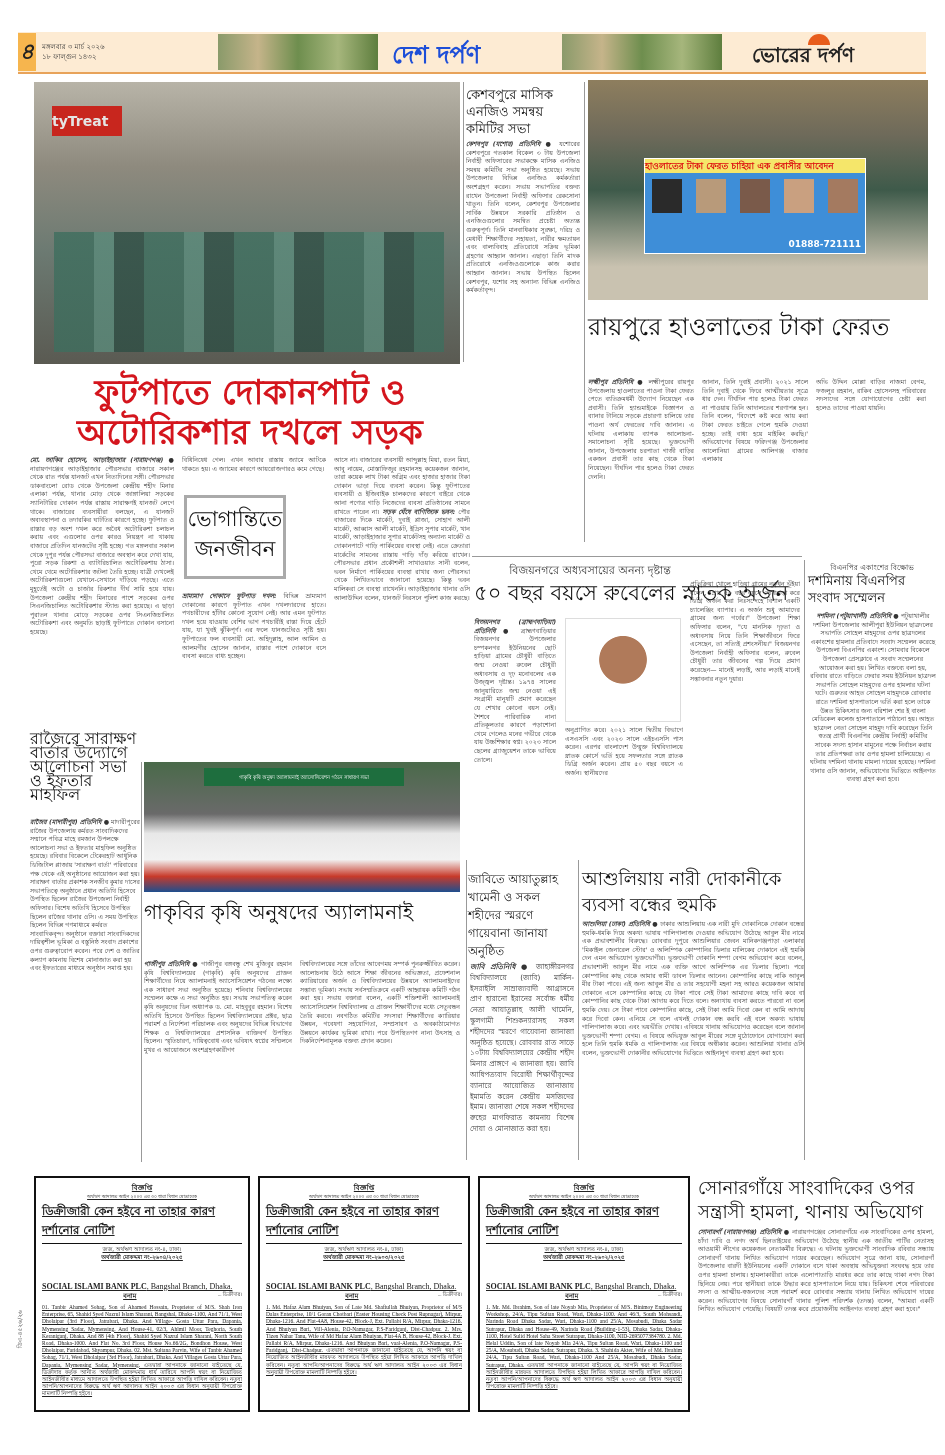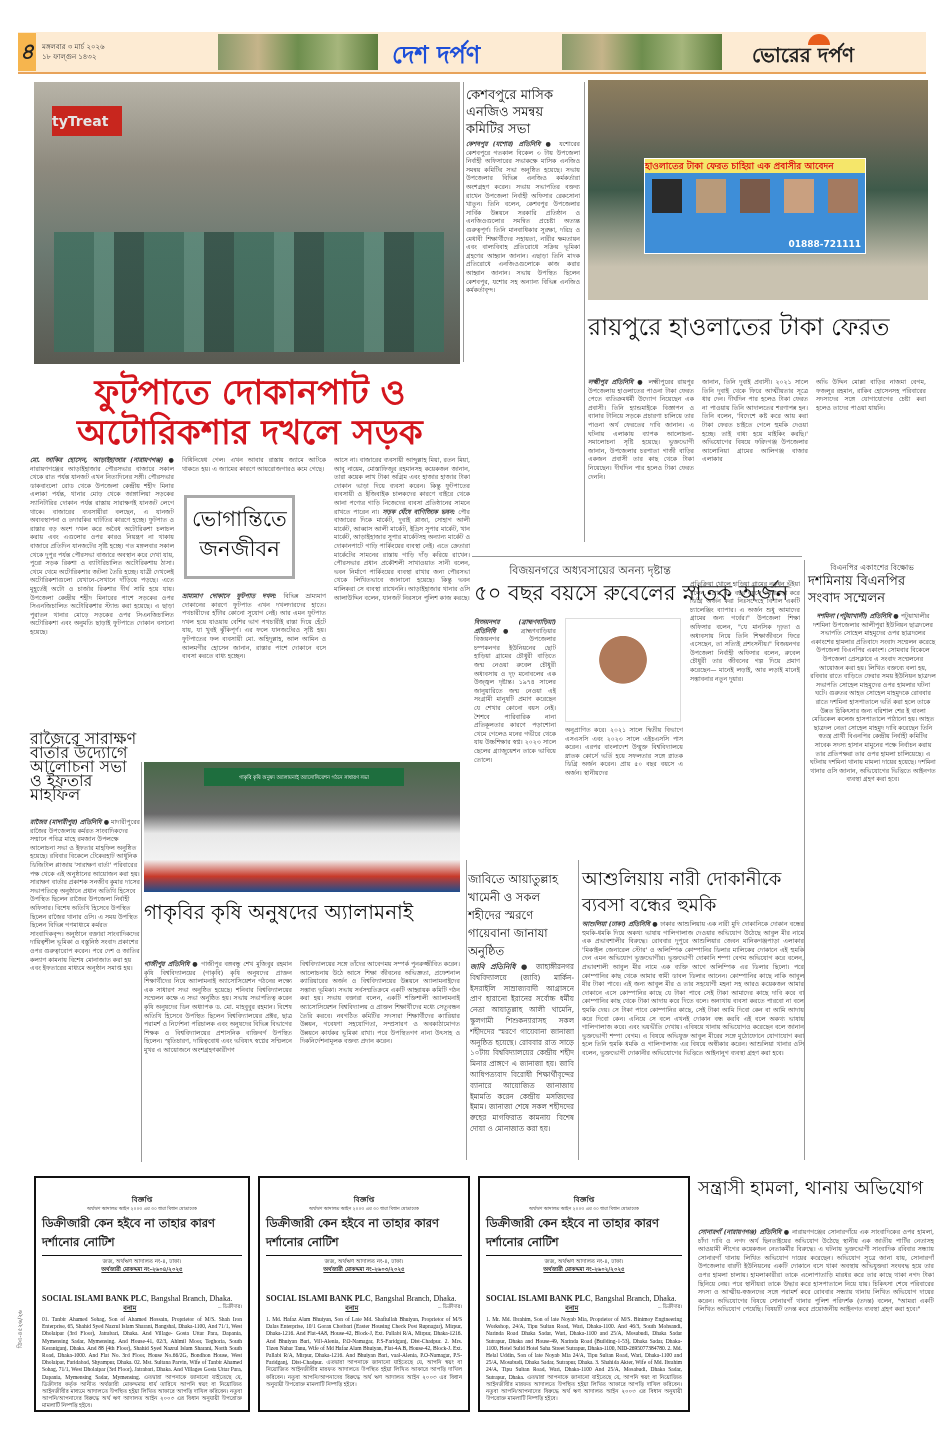--- a/index.html
+++ b/index.html
@@ -11,21 +11,21 @@
   .photo-strip { height: 36px; top: 34px; background: linear-gradient(90deg, #8a9a6a, #c5b48a, #6e8e4e, #a6b67c, #5e7e3e); }
   .section-title { left: 392px; top: 36px; font-family: "DejaVu Serif", serif; font-size: 24px; font-weight: bold; color: #1d4ed8; }
   .brand { left: 752px; top: 40px; font-family: "DejaVu Serif", serif; font-size: 20px; font-weight: bold; color: #222; }
   .brand-sun { left: 808px; top: 34px; width: 22px; height: 11px; background: #e85d1c; border-radius: 11px 11px 0 0; }
   .img { background: #777; }
   .h-red { color: #d4151d; font-family: "DejaVu Serif", serif; font-weight: bold; text-align: center; }
   .h-black { color: #111; font-family: "DejaVu Serif", serif; text-align: left; }
   .body-text { font-size: 6.2px; line-height: 8.6px; color: #333; text-align: justify; overflow: hidden; }
   .byline { font-weight: bold; font-style: italic; }
   .boxhead { border: 3px solid #aaa; background: #fff; text-align: center; font-family: "DejaVu Serif", serif; font-size: 21px; line-height: 30px; color: #111; }
-  .notice { border: 2px solid #111; background: #fff; padding: 16px 6px; overflow: hidden; }
+  .notice { border: 2px solid #111; background: #fff; padding: 4px 6px; overflow: hidden; text-decoration: underline; }
   .notice .n-top { text-align: center; font-size: 7px; font-weight: bold; }
   .notice .n-sub { text-align: center; font-size: 4.5px; }
   .notice .n-title { text-align: left; font-size: 11.5px; font-weight: bold; border-bottom: 1px solid #111; padding-bottom: 2px; margin: 2px 0; font-family: "DejaVu Serif", serif; }
   .notice .n-court { text-align: center; font-size: 5.5px; }
   .notice .n-case { text-align: center; font-size: 5.5px; font-weight: bold; text-decoration: underline; }
   .notice .n-bank { font-family: "Liberation Serif", serif; font-size: 8px; margin-top: 20px; }
   .notice .n-bank b { font-weight: bold; }
   .notice .n-vs { text-align: center; font-size: 6.5px; font-weight: bold; text-decoration: underline; }
   .notice .n-body { font-family: "Liberation Serif", serif; font-size: 5.5px; line-height: 7.2px; text-align: justify; margin-top: 2px; }
   .rule-v { background: #999; width: 1px; }
@@ -86,21 +86,21 @@
 <div class="abs h-red" style="left:30px;top:372px;width:440px;font-size:34px;line-height:40px;">
   <div>ফুটপাতে দোকানপাট ও</div>
   <div>অটোরিকশার দখলে সড়ক</div>
 </div>
 
 <div class="abs body-text" style="left:30px;top:456px;width:144px;height:300px;">
   <span class="byline">মো. জাকির হোসেন, আড়াইহাজার (নারায়ণগঞ্জ) ●</span>
   <span>নারায়ণগঞ্জের আড়াইহাজার পৌরসভার বাজারে সকাল থেকে রাত পর্যন্ত যানজট এখন নিত্যদিনের সঙ্গী। পৌরসভার ডাকবাংলো রোড থেকে উপজেলা কেন্দ্রীয় শহীদ মিনার এলাকা পর্যন্ত, থানার মোড় থেকে জাঙ্গালিয়া সড়কের স্যানিটারির দোকান পর্যন্ত রাস্তায় সারাক্ষণই যানজট লেগে থাকে। বাজারের ব্যবসায়ীরা বলছেন, এ যানজট অব্যবস্থাপনা ও তদারকির ঘাটতির কারণে হচ্ছে। ফুটপাত ও রাস্তার বড় অংশ দখল করে অবৈধ অটোরিকশা চলাচল করায় এবং এগুলোর ওপর কারও নিয়ন্ত্রণ না থাকায় বাজারে প্রতিদিন যানজটের সৃষ্টি হচ্ছে। গত মঙ্গলবার সকাল থেকে দুপুর পর্যন্ত পৌরসভা বাজারে অবস্থান করে দেখা যায়, পুরো সড়ক রিকশা ও ব্যাটারিচালিত অটোরিকশায় ঠাসা। থেমে থেমে অটোরিকশার জটলা তৈরি হচ্ছে। যাত্রী দেখলেই অটোরিকশাগুলো যেখানে-সেখানে দাঁড়িয়ে পড়ছে। এতে মুহূর্তেই অটো ও চার্জার রিকশার দীর্ঘ সারি হয়ে যায়। উপজেলা কেন্দ্রীয় শহীদ মিনারের পাশে সড়কের ওপর সিএনজিচালিত অটোরিকশার স্ট্যান্ড করা হয়েছে। এ ছাড়া পুরাতন থানার মোড়ে সড়কের ওপর সিএনজিচালিত অটোরিকশা এবং অনুমতি ছাড়াই ফুটপাতে দোকান বসানো হয়েছে।</span>
 </div>
 <div class="abs body-text" style="left:182px;top:456px;width:144px;height:26px;">বিধিনিষেধ গেল। এখন আবার রাস্তায় জ্যামে আটকে থাকতে হয়। এ জ্যামের কারণে আয়রোজগারও কমে গেছে।</div>
-<div class="abs boxhead" style="left:184px;top:495px;width:111px;height:84px;padding-top:6px;">ভোগান্তিতে জনজীবন</div>
+<div class="abs boxhead" style="left:184px;top:495px;width:102px;height:84px;padding-top:6px;">ভোগান্তিতে জনজীবন</div>
 <div class="abs body-text" style="left:182px;top:592px;width:144px;height:165px;">
   <span class="byline">ভ্রাম্যমাণ দোকানে ফুটপাত দখল:</span>
   <span>বিভিন্ন ভ্রাম্যমাণ দোকানের কারণে ফুটপাত এখন দখলদারদের হাতে। পথচারীদের হাঁটার কোনো সুযোগ নেই। আর এমন ফুটপাত দখল হয়ে যাওয়ায় বেশির ভাগ পথচারীই রাস্তা দিয়ে হেঁটে যায়, যা খুবই ঝুঁকিপূর্ণ। এর ফলে যানজটেরও সৃষ্টি হয়। ফুটপাতের ফল ব্যবসায়ী মো. অহিদুল্লাহ, আল আমিন ও আলমগীর হোসেন জানান, রাস্তার পাশে দোকানে বসে ব্যবসা করতে বাধ্য হচ্ছেন।</span>
 </div>
 <div class="abs body-text" style="left:334px;top:456px;width:136px;height:300px;">
   <span>আসে না। বাজারের ব্যবসায়ী আব্দুল্লাহ মিয়া, রতন মিয়া, আবু নায়েম, মোস্তাফিজুর রহমানসহ কয়েকজন জানান, তারা কয়েক লাখ টাকা অগ্রিম এবং হাজার হাজার টাকা দোকান ভাড়া দিয়ে ব্যবসা করেন। কিন্তু ফুটপাতের ব্যবসায়ী ও ইজিবাইক চালকদের কারণে বাইরে থেকে আনা পণ্যের গাড়ি নিজেদের ব্যবসা প্রতিষ্ঠানের সামনে রাখতে পারেন না।</span>
   <span class="byline">সড়ক ঘেঁষে বাণিজ্যিক ভবন:</span>
   <span>পৌর বাজারের দিকে মার্কেট, দুবাই প্লাজা, সোহাগ আলী মার্কেট, আব্বাস আলী মার্কেট, ইদ্রিস সুপার মার্কেট, খান মার্কেট, আড়াইহাজার সুপার মার্কেটসহ অন্যান্য মার্কেট ও দোকানপাটে গাড়ি পার্কিংয়ের ব্যবস্থা নেই। এতে ক্রেতারা মার্কেটের সামনের রাস্তায় গাড়ি দাঁড় করিয়ে রাখেন। পৌরসভার প্রধান প্রকৌশলী সাখাওয়াত সানী বলেন, ভবন নির্মাণে পার্কিংয়ের ব্যবস্থা রাখার জন্য পৌরসভা থেকে লিখিতভাবে জানানো হয়েছে। কিন্তু ভবন মালিকরা সে ব্যবস্থা রাখেননি। আড়াইহাজার থানার ওসি আলাউদ্দিন বলেন, যানজট নিরসনে পুলিশ কাজ করছে।</span>
 </div>
 
@@ -185,20 +185,21 @@
   <div class="n-title">ডিক্রীজারী কেন হইবে না তাহার কারণ দর্শানোর নোটিশ</div>
   <div class="n-court">জজ, অর্থঋণ আদালত নং-৪, ঢাকা।</div>
   <div class="n-case">অর্থজারী মোকদ্দমা নং-২৬০২/২০২৫</div>
   <div class="n-bank"><b>SOCIAL ISLAMI BANK PLC</b><span>, Bangshal Branch, Dhaka.</span> <span style="float:right;font-size:5px;">... ডিক্রীদার।</span></div>
   <div class="n-vs">বনাম</div>
   <div class="n-body" style="height:138px;overflow:hidden;">1. Mr. Md. Ibrahim, Son of late Noyab Mia, Proprietor of M/S. Binimoy Engineering Workshop, 24/A, Tipu Sultan Road, Wari, Dhaka-1100. And 46/3, South Mohsandi, Narinda Road Dhaka Sadar, Wari, Dhaka-1100 and 25/A, Mosabudi, Dhaka Sadar Sutrapur, Dhaka and House-49, Narinda Road (Building-1-53), Dhaka Sadar, Dhaka-1100, Hotel Sulid Hotel Saha Street Sutrapur, Dhaka-1100, NID-2695077384780. 2. Md. Helal Uddin, Son of late Noyab Mia 24/A, Tipu Sultan Road, Wari, Dhaka-1100 and 25/A, Mosabudi, Dhaka Sadar, Sutrapur, Dhaka. 3. Shahida Akter, Wife of Md. Ibrahim 24/A, Tipu Sultan Road, Wari, Dhaka-1100 And 25/A, Mosabudi, Dhaka Sadar, Sutrapur, Dhaka. এতদ্বারা আপনাকে জানানো যাইতেছে যে, আপনি স্বয়ং বা নিয়োজিত আইনজীবীর মারফত আদালতে উপস্থিত হইয়া লিখিত আকারে আপত্তি দাখিল করিবেন। নতুবা আপনি/আপনাদের বিরুদ্ধে অর্থ ঋণ আদালত আইন ২০০৩ এর বিধান অনুযায়ী উপরোক্ত মামলাটি নিষ্পত্তি হইবে।</div>
 
 </div>
 
 <div class="abs h-black" style="left:698px;top:1176px;width:236px;font-size:18px;line-height:24px;text-align:left;">
+  <div>সোনারগাঁয়ে সাংবাদিকের ওপর</div>
   <div>সন্ত্রাসী হামলা, থানায় অভিযোগ</div>
 </div>
 <div class="abs body-text" style="left:698px;top:1228px;width:236px;height:186px;">
   <span class="byline">সোনারগাঁ (নারায়ণগঞ্জ) প্রতিনিধি ●</span>
   <span>নারায়ণগঞ্জের সোনারগাঁয়ে এক সাংবাদিকের ওপর হামলা, চাঁদা দাবি ও নগদ অর্থ ছিনতাইয়ের অভিযোগ উঠেছে স্থানীয় এক জাতীয় পার্টির নেতাসহ আওয়ামী লীগের কয়েকজন নেতাকর্মীর বিরুদ্ধে। এ ঘটনায় ভুক্তভোগী সাংবাদিক রবিবার সন্ধ্যায় সোনারগাঁ থানায় লিখিত অভিযোগ দায়ের করেছেন। অভিযোগ সূত্রে জানা যায়, সোনারগাঁ উপজেলার বারদী ইউনিয়নের একটি দোকানে বসে থাকা অবস্থায় অভিযুক্তরা সংঘবদ্ধ হয়ে তার ওপর হামলা চালায়। হামলাকারীরা তাকে এলোপাতাড়ি মারধর করে তার কাছে থাকা নগদ টাকা ছিনিয়ে নেয়। পরে স্থানীয়রা তাকে উদ্ধার করে হাসপাতালে নিয়ে যায়। চিকিৎসা শেষে পরিবারের সদস্য ও আত্মীয়-স্বজনদের সঙ্গে পরামর্শ করে রোববার সন্ধ্যায় থানায় লিখিত অভিযোগ দায়ের করেন। অভিযোগের বিষয়ে সোনারগাঁ থানার পুলিশ পরিদর্শক (তদন্ত) বলেন, "আমরা একটি লিখিত অভিযোগ পেয়েছি। বিষয়টি তদন্ত করে প্রয়োজনীয় আইনগত ব্যবস্থা গ্রহণ করা হবে।"</span>
 </div>
 
 <div class="abs" style="left:14px;top:1310px;width:10px;font-size:6px;writing-mode:vertical-rl;transform:rotate(180deg);color:#444;">ডিএ-৪৫২৬/২৬</div>
 
 <div class="abs rule-v" style="left:463px;top:82px;height:280px;"></div>

